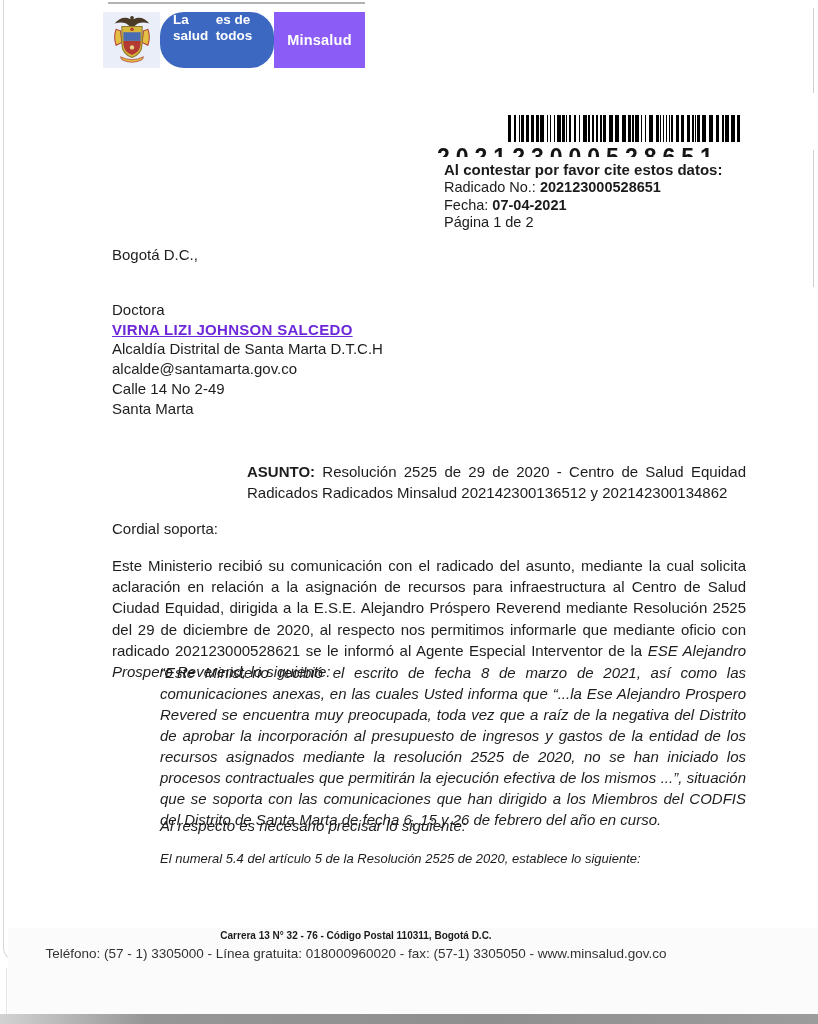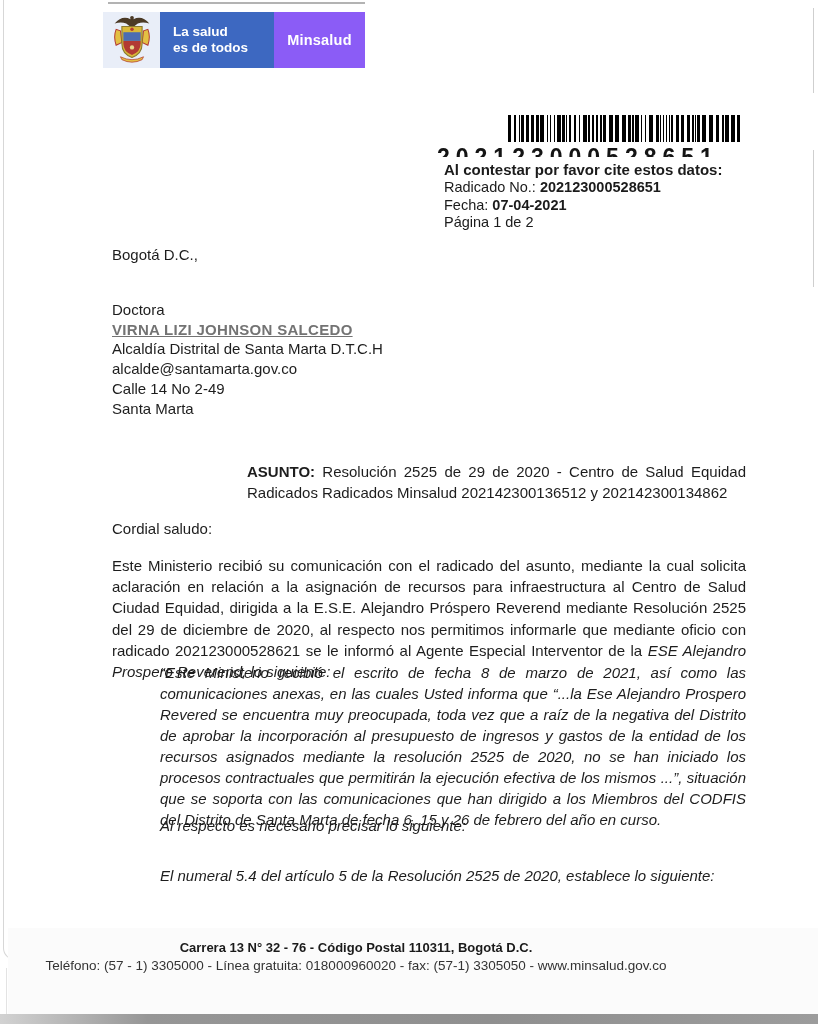--- a/index.html
+++ b/index.html
@@ -24,56 +24,56 @@
   .artifact-right-line-b { left: 813px; top: 150px; width: 1px; height: 137px; background: #cfcfcf; }
   .artifact-footer-band { left: 8px; top: 928px; width: 810px; height: 86px; background: #fbfbfb; }
   .artifact-bottom-strip { left: 0; top: 1014px; width: 818px; height: 10px;
     background: linear-gradient(90deg, #d2d2d2 0%, #969696 18%, #8f8f8f 60%, #9c9c9c 100%); }
 
   
   .logo { left: 103px; top: 12px; height: 56px; display: flex; }
   .logo-arms-panel { width: 57px; height: 56px; background: #e9eef8;
     display: flex; align-items: center; justify-content: center; }
   .logo-slogan-panel { width: 114px; height: 56px; background: #3d68c1;
-    display: flex; flex-direction: column; justify-content: center; padding-left: 13px; }
+    display: flex; flex-direction: row; justify-content: center; padding-left: 13px; border-radius: 24px; }
   .logo-slogan-panel .slogan-line { color: #ffffff; font-size: 13.5px; font-weight: bold; line-height: 16px; }
   .logo-brand-panel { width: 91px; height: 56px; background: #8b5cf6;
     display: flex; align-items: center; justify-content: center; }
   .logo-brand-panel .brand { color: #ffffff; font-size: 14.5px; font-weight: 600; letter-spacing: 0.2px; }
 
   
   .barcode { left: 508px; top: 115px; width: 232px; height: 27px; }
   .barcode svg { display: block; width: 232px; height: 27px; }
   .barcode-number-clipped { left: 437px; top: 145px; width: 302px; height: 12px;
     overflow: hidden; font-size: 23px; font-weight: bold; line-height: 24px;
     letter-spacing: 6px; color: #141414; white-space: nowrap; }
   .radicado-box { left: 444px; top: 161px; width: 313px; 
     font-size: 14.5px; line-height: 17.8px; color: #1b1b1b; }
   .radicado-box .cite { font-weight: bold; font-size: 15px; }
   .radicado-box b { font-weight: bold; }
 
   
   .city-line { left: 112px; top: 246px; font-size: 15px; }
   .recipient { left: 112px; top: 300px; font-size: 15px; line-height: 19.7px; }
-  .recipient-name { color: #737373; font-weight: bold; text-decoration: underline; letter-spacing: 0.3px; }
+  .recipient-name { color: #6d28d9; font-weight: bold; text-decoration: underline; letter-spacing: 0.3px; }
   .subject { left: 247px; top: 461px; width: 499px; font-size: 15px; line-height: 21px;
     text-align: justify; }
   .subject .subject-label { font-weight: bold; }
   .greeting { left: 112px; top: 520px; font-size: 15px; }
   .para1 { left: 112px; top: 555px; width: 634px; font-size: 15px; line-height: 21.2px;
     text-align: justify; }
   .para1 .tail-italic { font-style: italic; }
   .quote { left: 160px; top: 662px; width: 586px; font-size: 15px; line-height: 21px;
     text-align: justify; font-style: italic; }
   .note1 { left: 160px; top: 817px; font-size: 15px; font-style: italic; }
-  .note2 { left: 160px; top: 851px; font-size: 15px; font-style: italic; margin-top: 16px; }
+  .note2 { left: 160px; top: 851px; font-size: 13px; font-style: italic; }
 
   
   .footer { left: 26px; top: 927px; width: 660px; text-align: center; line-height: 18px; }
-  .footer .footer-address { font-size: 13px; font-weight: bold; color: #1a1a1a; margin-top: 12px; }
+  .footer .footer-address { font-size: 10px; font-weight: bold; color: #1a1a1a; }
   .footer .footer-contact { font-size: 13.5px; color: #333333; }
 </style>
 </head>
 <body>
 
 <div class="abs artifact-top-line"></div>
 <div class="abs artifact-left-sheet"></div>
 <div class="abs artifact-left-line2"></div>
 <div class="abs artifact-right-line-a"></div>
 <div class="abs artifact-right-line-b"></div>
@@ -182,21 +182,21 @@
   <div>Doctora</div>
   <div><span class="recipient-name">VIRNA LIZI JOHNSON SALCEDO</span></div>
   <div>Alcaldía Distrital de Santa Marta D.T.C.H</div>
   <div>alcalde@santamarta.gov.co</div>
   <div>Calle 14 No 2-49</div>
   <div>Santa Marta</div>
 </div>
 
 <div class="abs subject"><span class="subject-label">ASUNTO:</span><span> Resolución 2525 de 29 de 2020 - Centro de Salud Equidad Radicados Radicados Minsalud 202142300136512 y 202142300134862</span></div>
 
-<div class="abs greeting">Cordial saludo:</div>
+<div class="abs greeting">Cordial soporta:</div>
 
 <div class="abs para1"><span>Este Ministerio recibió su comunicación con el radicado del asunto, mediante la cual solicita aclaración en relación a la asignación de recursos para infraestructura al Centro de Salud Ciudad Equidad, dirigida a la E.S.E. Alejandro Próspero Reverend mediante Resolución 2525 del 29 de diciembre de 2020, al respecto nos permitimos informarle que mediante oficio con radicado 202123000528621 se le informó al Agente Especial Interventor de la </span><span class="tail-italic">ESE Alejandro Prospero Reverend, lo siguiente:</span></div>
 
 <div class="abs quote">“Este Ministerio recibió el escrito de fecha 8 de marzo de 2021, así como las comunicaciones anexas, en las cuales Usted informa que “...la Ese Alejandro Prospero Revered se encuentra muy preocupada, toda vez que a raíz de la negativa del Distrito de aprobar la incorporación al presupuesto de ingresos y gastos de la entidad de los recursos asignados mediante la resolución 2525 de 2020, no se han iniciado los procesos contractuales que permitirán la ejecución efectiva de los mismos ...”, situación que se soporta con las comunicaciones que han dirigido a los Miembros del CODFIS del Distrito de Santa Marta de fecha 6, 15 y 26 de febrero del año en curso.</div>
 
 <div class="abs note1">Al respecto es necesario precisar lo siguiente:</div>
 <div class="abs note2">El numeral 5.4 del artículo 5 de la Resolución 2525 de 2020, establece lo siguiente:</div>
 
 <div class="abs footer">
   <div class="footer-address">Carrera 13 N° 32 - 76 - Código Postal 110311, Bogotá D.C.</div>

